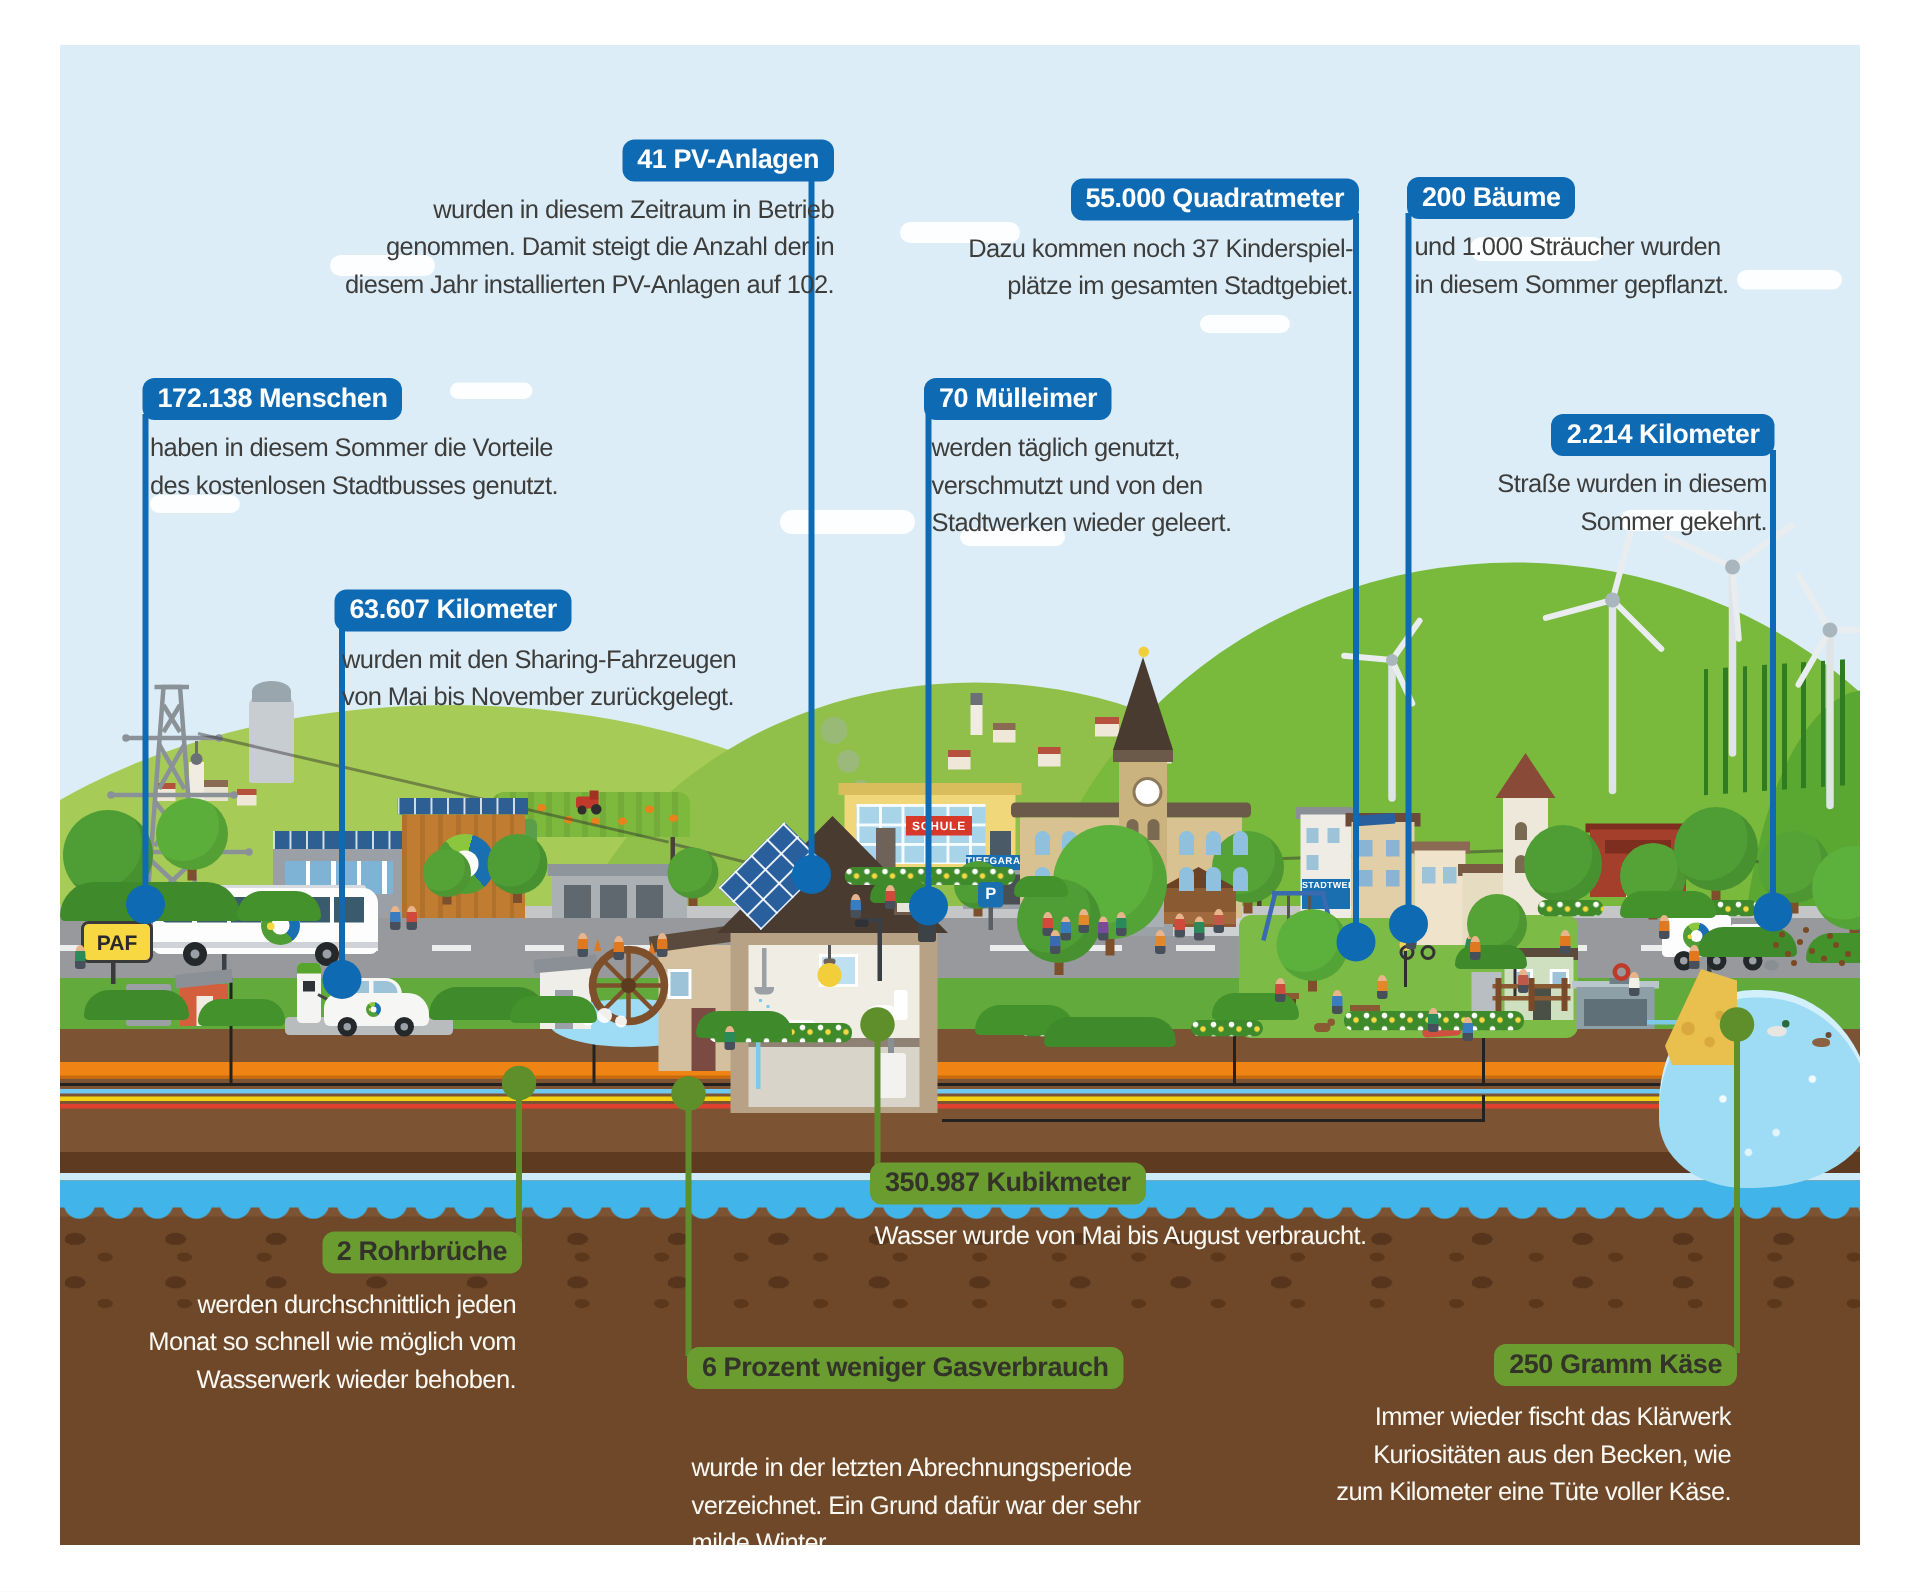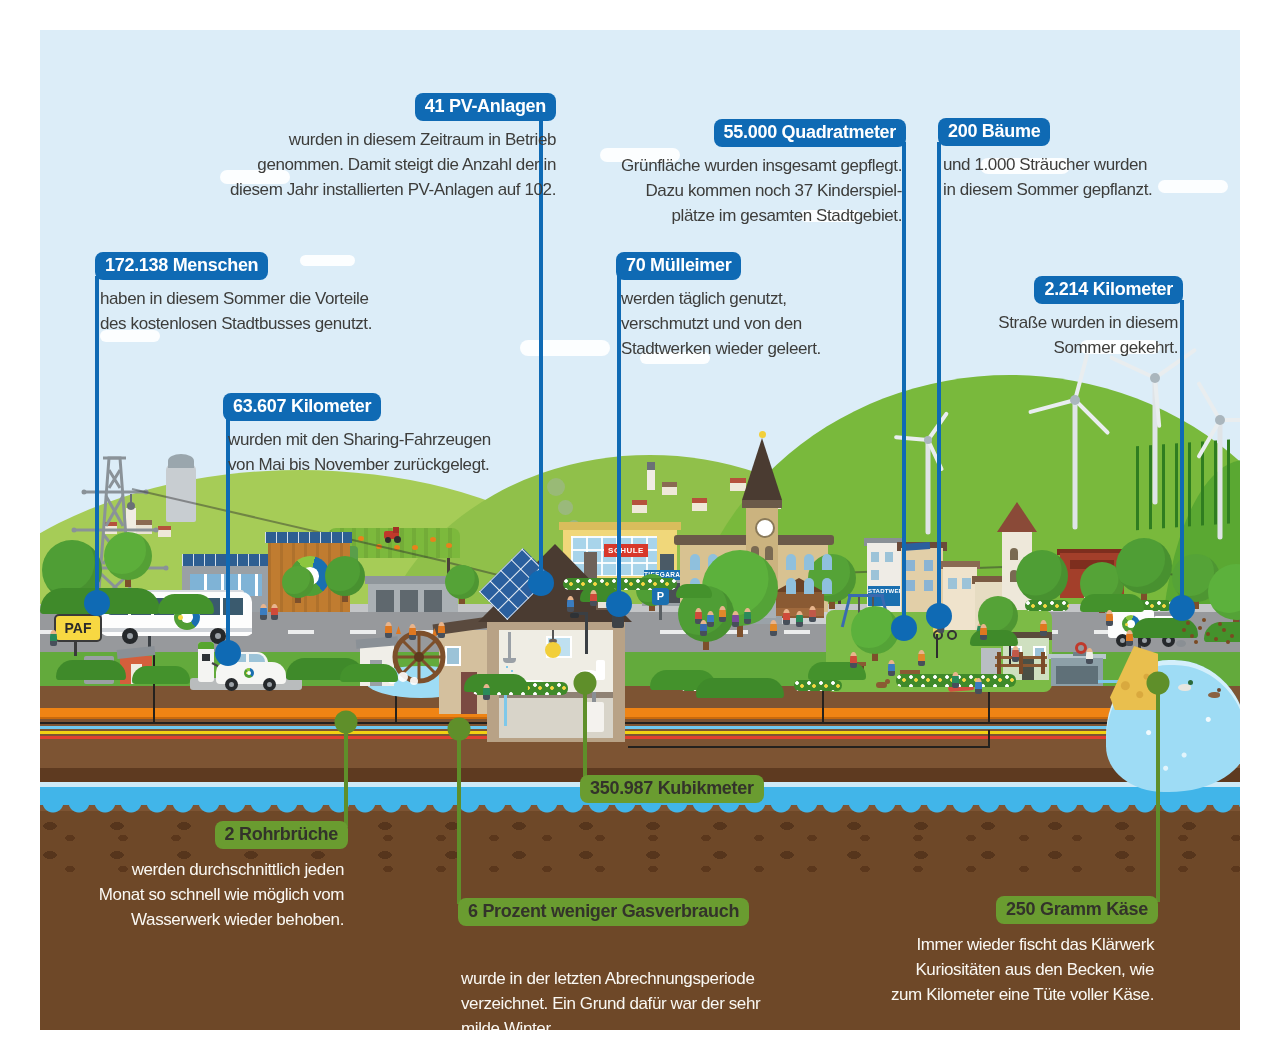--- a/index.html
+++ b/index.html
@@ -413,21 +413,20 @@
       <div>wurden in diesem Zeitraum in Betrieb</div>
       <div>genommen. Damit steigt die Anzahl der in</div>
       <div>diesem Jahr installierten PV-Anlagen auf 102.</div>
     </div>
   </div>
   <div>
     <div class="cline blue" style="left:862px;top:112px;height:486px"></div>
     <div class="cdot blue" style="left:864px;top:598px"></div>
     <div class="badge blue" style="right:334px;top:89px">55.000 Quadratmeter</div>
     <div class="note r" style="right:338px;top:123px">
-      <div>Grünfläche wurden insgesamt gepflegt.</div>
       <div>Dazu kommen noch 37 Kinderspiel-</div>
       <div>plätze im gesamten Stadtgebiet.</div>
     </div>
   </div>
   <div>
     <div class="cline blue" style="left:897px;top:112px;height:474px"></div>
     <div class="cdot blue" style="left:899px;top:586px"></div>
     <div class="badge blue" style="left:898px;top:88px">200 Bäume</div>
     <div class="note" style="left:903px;top:122px">
       <div>und 1.000 Sträucher wurden</div>
@@ -470,20 +469,21 @@
       <div>wurden mit den Sharing-Fahrzeugen</div>
       <div>von Mai bis November zurückgelegt.</div>
     </div>
   </div>
 
   <div>
     <div class="cline green" style="left:543px;top:653px;height:100px"></div>
     <div class="cdot green" style="left:545px;top:653px"></div>
     <div class="badge green" style="left:540px;top:745px">350.987 Kubikmeter</div>
     <div class="note w" style="left:543px;top:781px">
+      <div>Wasser wurde von Mai bis August verbraucht.</div>
     </div>
   </div>
   <div>
     <div class="cline green" style="left:304px;top:692px;height:105px"></div>
     <div class="cdot green" style="left:306px;top:692px"></div>
     <div class="badge green" style="right:892px;top:791px">2 Rohrbrüche</div>
     <div class="note r w" style="right:896px;top:827px">
       <div>werden durchschnittlich jeden</div>
       <div>Monat so schnell wie möglich vom</div>
       <div>Wasserwerk wieder behoben.</div>

